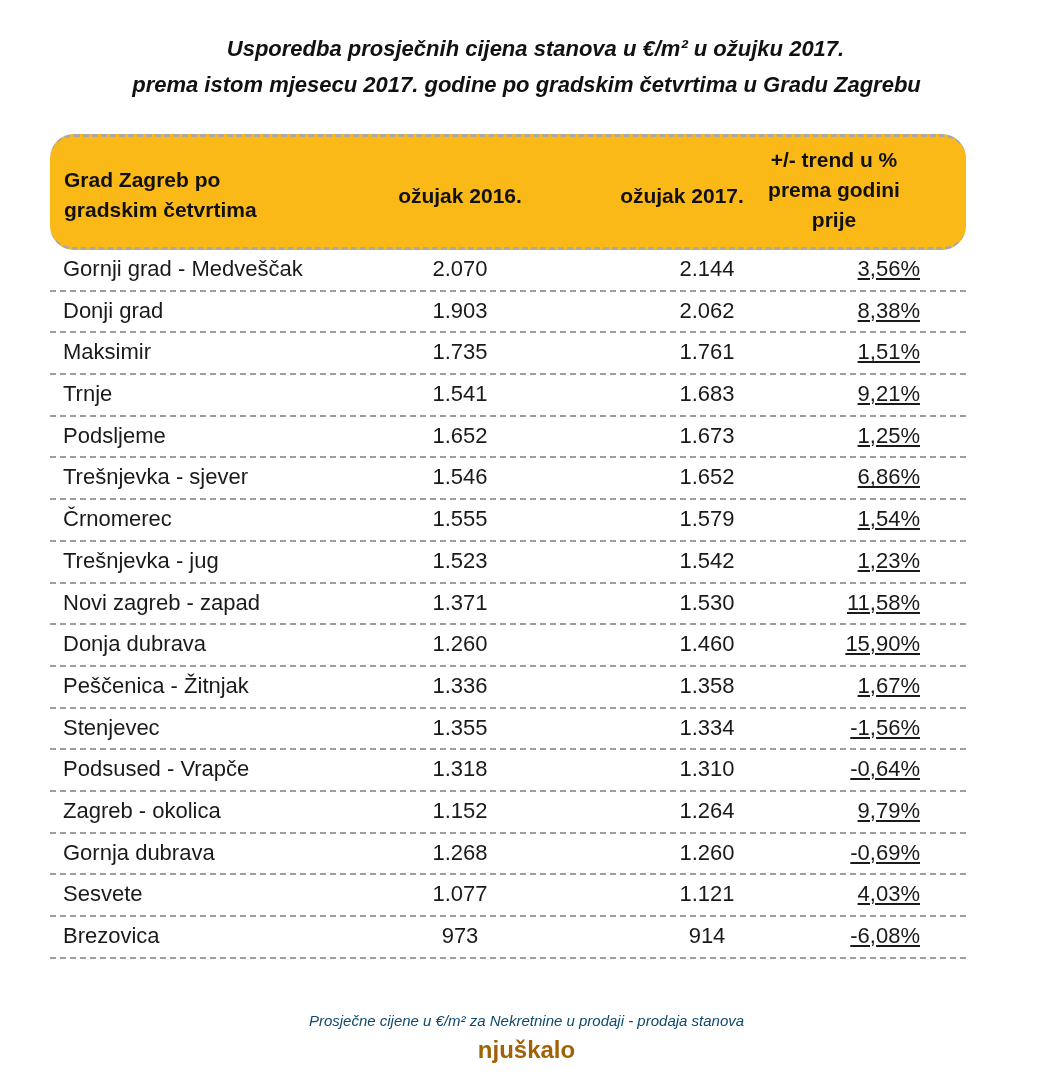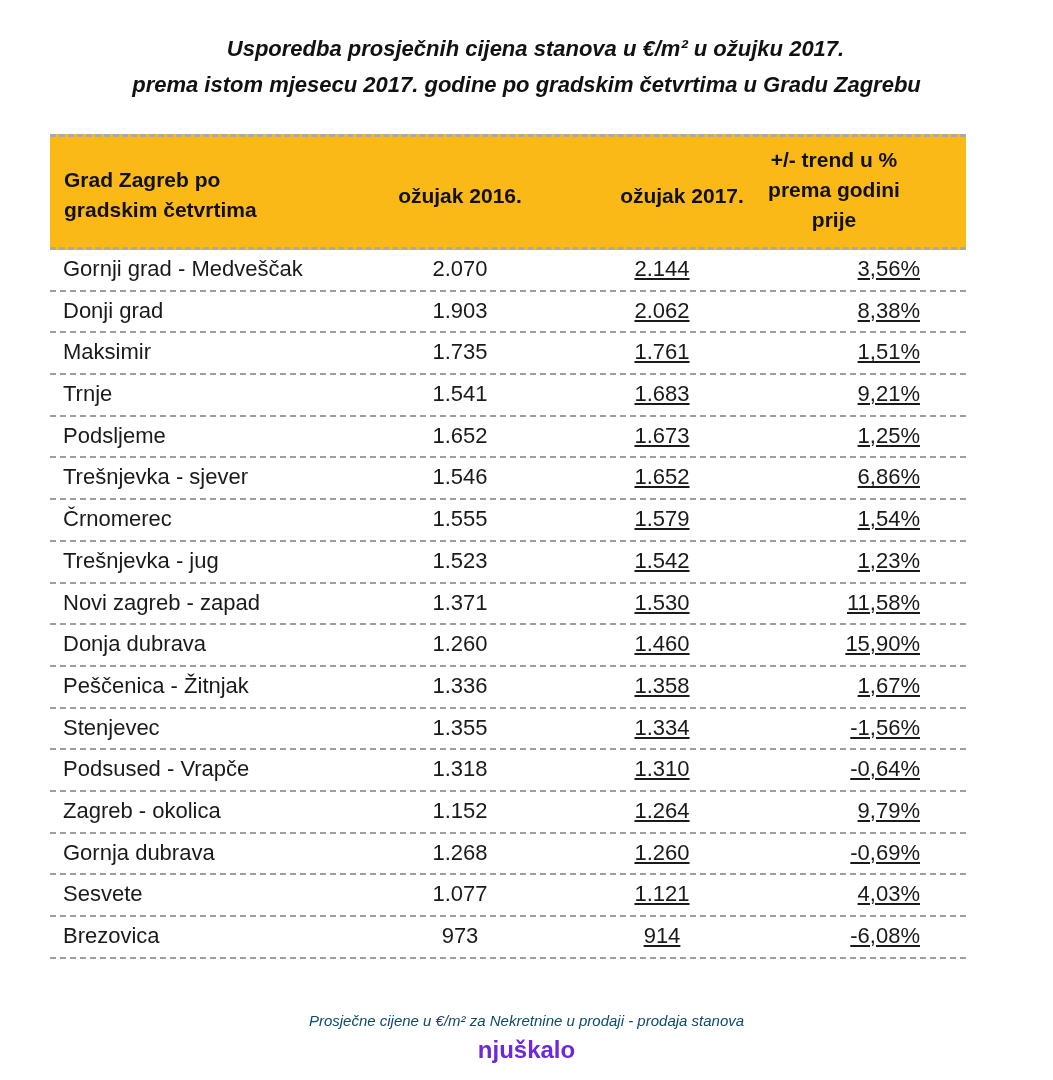--- a/index.html
+++ b/index.html
@@ -4,36 +4,36 @@
   <style>
     html, body { margin: 0; padding: 0; background: #ffffff; }
     body { width: 1053px; height: 1080px; position: relative; overflow: hidden;
            font-family: "Liberation Sans", sans-serif; color: #1a1a1a; }
     .title { position: absolute; left: 0; width: 1053px; text-align: center;
              font-style: italic; font-weight: bold; font-size: 22px; color: #111; }
     .title.l1 { top: 36px; padding-left: 9px; }
     .title.l2 { top: 72px; }
     .table { position: absolute; left: 50px; top: 134px; width: 916px; }
     .header { background: #fbb917; height: 116px; position: relative;
-              border-top: 3px dashed #a9a9a9; border-bottom: 3px dashed #a9a9a9; box-sizing: border-box; }
+              border-top: 3px dashed #a9a9a9; border-bottom: 3px dashed #a9a9a9; box-sizing: border-box; border-radius: 24px; }
     .header .hc { position: absolute; font-weight: bold; font-size: 21px; color: #111; line-height: 30px; }
     .hc.c0 { left: 14px; top: 28px; }
     .hc.c1 { left: 330px; width: 160px; text-align: center; top: 44px; }
     .hc.c2 { left: 542px; width: 180px; text-align: center; top: 44px; }
     .hc.c3 { left: 694px; width: 180px; text-align: center; top: 8px; }
     .row { height: 41.7px; position: relative; border-bottom: 2px dashed #9e9e9e; box-sizing: border-box; }
     .row .cell { position: absolute; top: 6px; font-size: 22px; color: #1a1a1a; }
     .cell.name { left: 13px; }
     .cell.v16 { left: 330px; width: 160px; text-align: center; }
-    .cell.v17 { left: 522px; width: 180px; text-align: center; text-decoration: underline; }
+    .cell.v17 { left: 567px; width: 180px; text-align: center; }
     .cell.tr { left: 740px; width: 130px; text-align: right; text-decoration: underline; }
     .footer { position: absolute; left: 0; width: 1053px; top: 1012px; text-align: center;
               font-style: italic; font-size: 15px; color: #0c4a6e; }
     .logo { position: absolute; left: 0; width: 1053px; top: 1036px; text-align: center;
-            font-weight: bold; font-size: 24px; color: #6d28d9; }
+            font-weight: bold; font-size: 24px; color: #a16207; }
   </style>
 </head>
 <body>
 
 <div class="title l1">Usporedba prosječnih cijena stanova u €/m² u ožujku 2017.</div>
 <div class="title l2">prema istom mjesecu 2017. godine po gradskim četvrtima u Gradu Zagrebu</div>
 
 <div class="table">
   <div class="header">
     <div class="hc c0">

